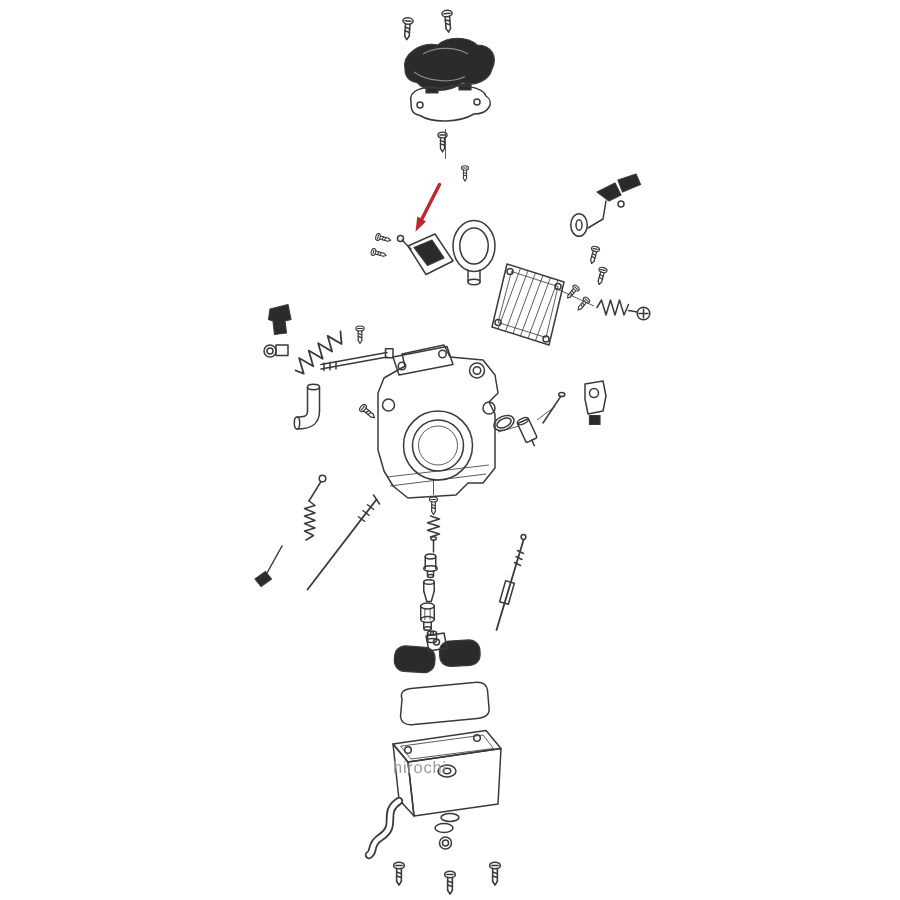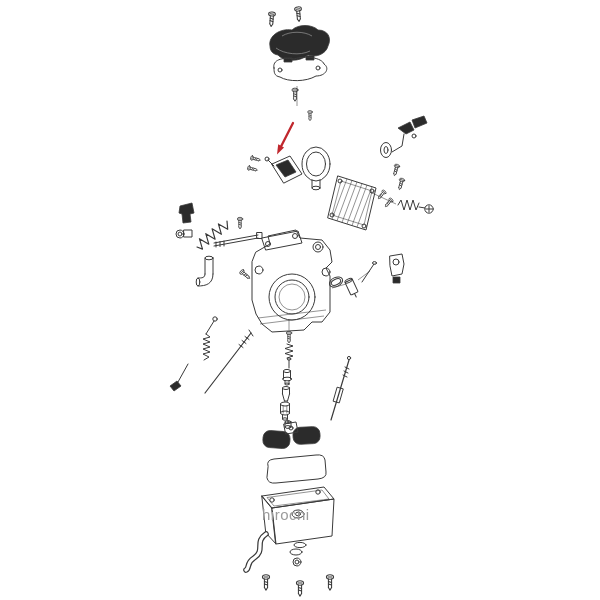--- a/index.html
+++ b/index.html
@@ -7,21 +7,21 @@
          font-family:"Liberation Sans",sans-serif;}
   svg{position:absolute;left:0;top:0;}
   .ln{fill:none;stroke:var(--line,#3a3a3a);stroke-width:1;stroke-linecap:round;stroke-linejoin:round;}
   .thin{fill:none;stroke:var(--line,#3a3a3a);stroke-width:.55;}
   .dk{fill:var(--dark,#2b2b2b);stroke:var(--line,#3a3a3a);stroke-width:.8;stroke-linejoin:round;}
   .hl{fill:none;stroke:var(--hl,#8a8a8a);stroke-width:.8;}
   .accL{fill:none;stroke:var(--accent,#c0272d);stroke-width:2.3;stroke-linecap:round;}
   .accF{fill:var(--accent,#c0272d);stroke:none;}
   .tubeO{fill:none;stroke:var(--line,#3a3a3a);stroke-width:5.6;stroke-linecap:round;}
   .tubeI{fill:none;stroke:#ffffff;stroke-width:3.2;stroke-linecap:round;}
-  .watermark{position:absolute;left:262px;top:506px;font-size:15px;letter-spacing:.5px;
+  .watermark{position:absolute;left:262px;top:506px;font-size:11px;letter-spacing:.5px;
              color:var(--wm,#9b9b9b);pointer-events:none;}
 </style>
 </head>
 <body>
 
 <div class="stage">
 
 <svg width="600" height="600" viewBox="0 0 600 600">
   <defs>
     <g id="scr">

